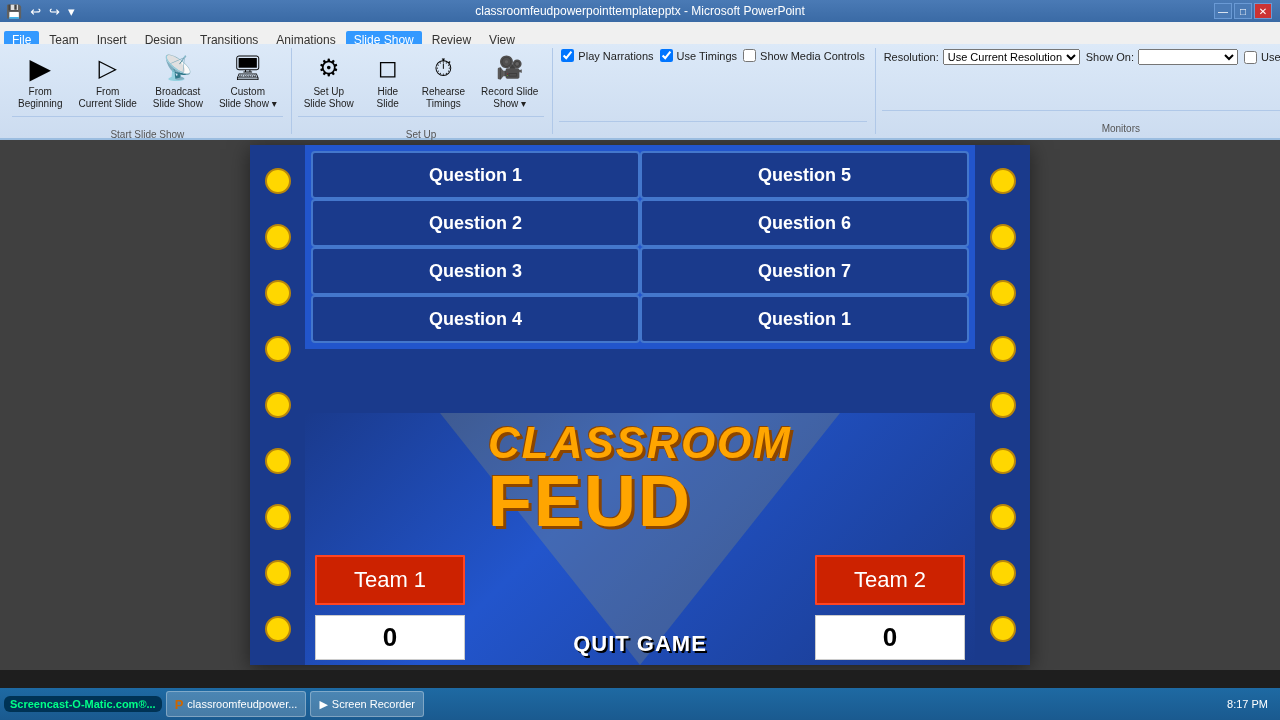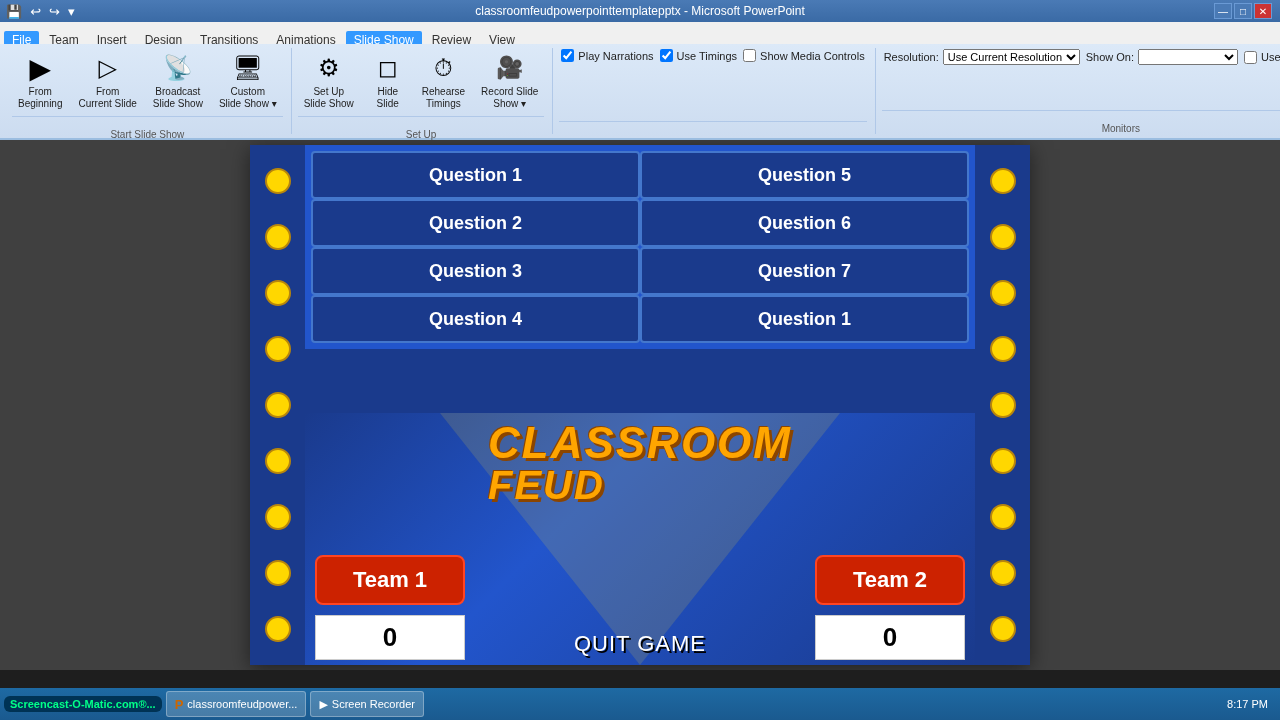--- a/index.html
+++ b/index.html
@@ -293,47 +293,46 @@
     .cf-classroom {
       font-size: 44px;
       font-weight: 900;
       color: #ffa500;
       text-shadow: 3px 3px 0 #8b4500, -1px -1px 0 #8b4500;
       font-style: italic;
       letter-spacing: 2px;
       line-height: 1;
     }
     .cf-feud {
-      font-size: 40px;
+      font-size: 72px;
       font-weight: 900;
       color: #ffa500;
       text-shadow: 3px 3px 0 #8b4500, -1px -1px 0 #8b4500;
-      font-style: italic;
       letter-spacing: 2px;
       line-height: 1;
     }
 
     .teams-row {
       position: absolute;
       bottom: 60px;
       left: 0;
       right: 0;
       display: flex;
       justify-content: space-between;
       padding: 0 10px;
       z-index: 3;
     }
     .team-btn {
       background: #cc2200;
       color: white;
       font-size: 22px;
-      font-weight: bold;
+      font-weight: normal;
       padding: 10px 30px;
       border: 2px solid #ff4422;
-      border-radius: 8px;
+      border-radius: 1px;
       cursor: pointer;
       min-width: 150px;
       text-align: center;
     }
 
     .scores-row {
       position: absolute;
       bottom: 5px;
       left: 0;
       right: 0;
@@ -354,21 +353,21 @@
     }
 
     .quit-game-btn {
       position: absolute;
       bottom: 8px;
       left: 50%;
       transform: translateX(-50%);
       background: transparent;
       color: white;
       font-size: 22px;
-      font-weight: normal;
+      font-weight: bold;
       text-shadow: 2px 2px 0 #000;
       border: none;
       cursor: pointer;
       z-index: 4;
       letter-spacing: 1px;
     }
     .status-bottom {
       height: 24px;
       position: absolute;
       bottom: 0; left: 0; right: 0;

